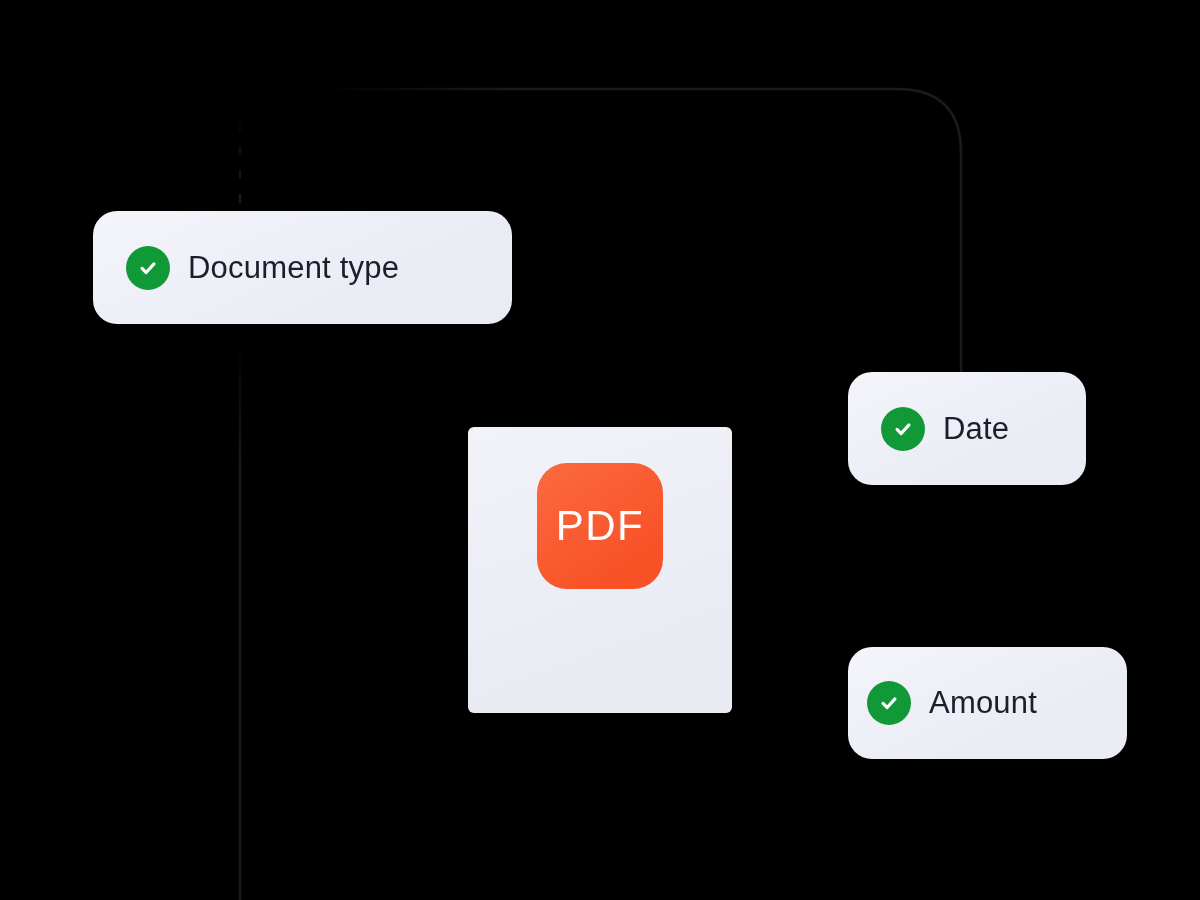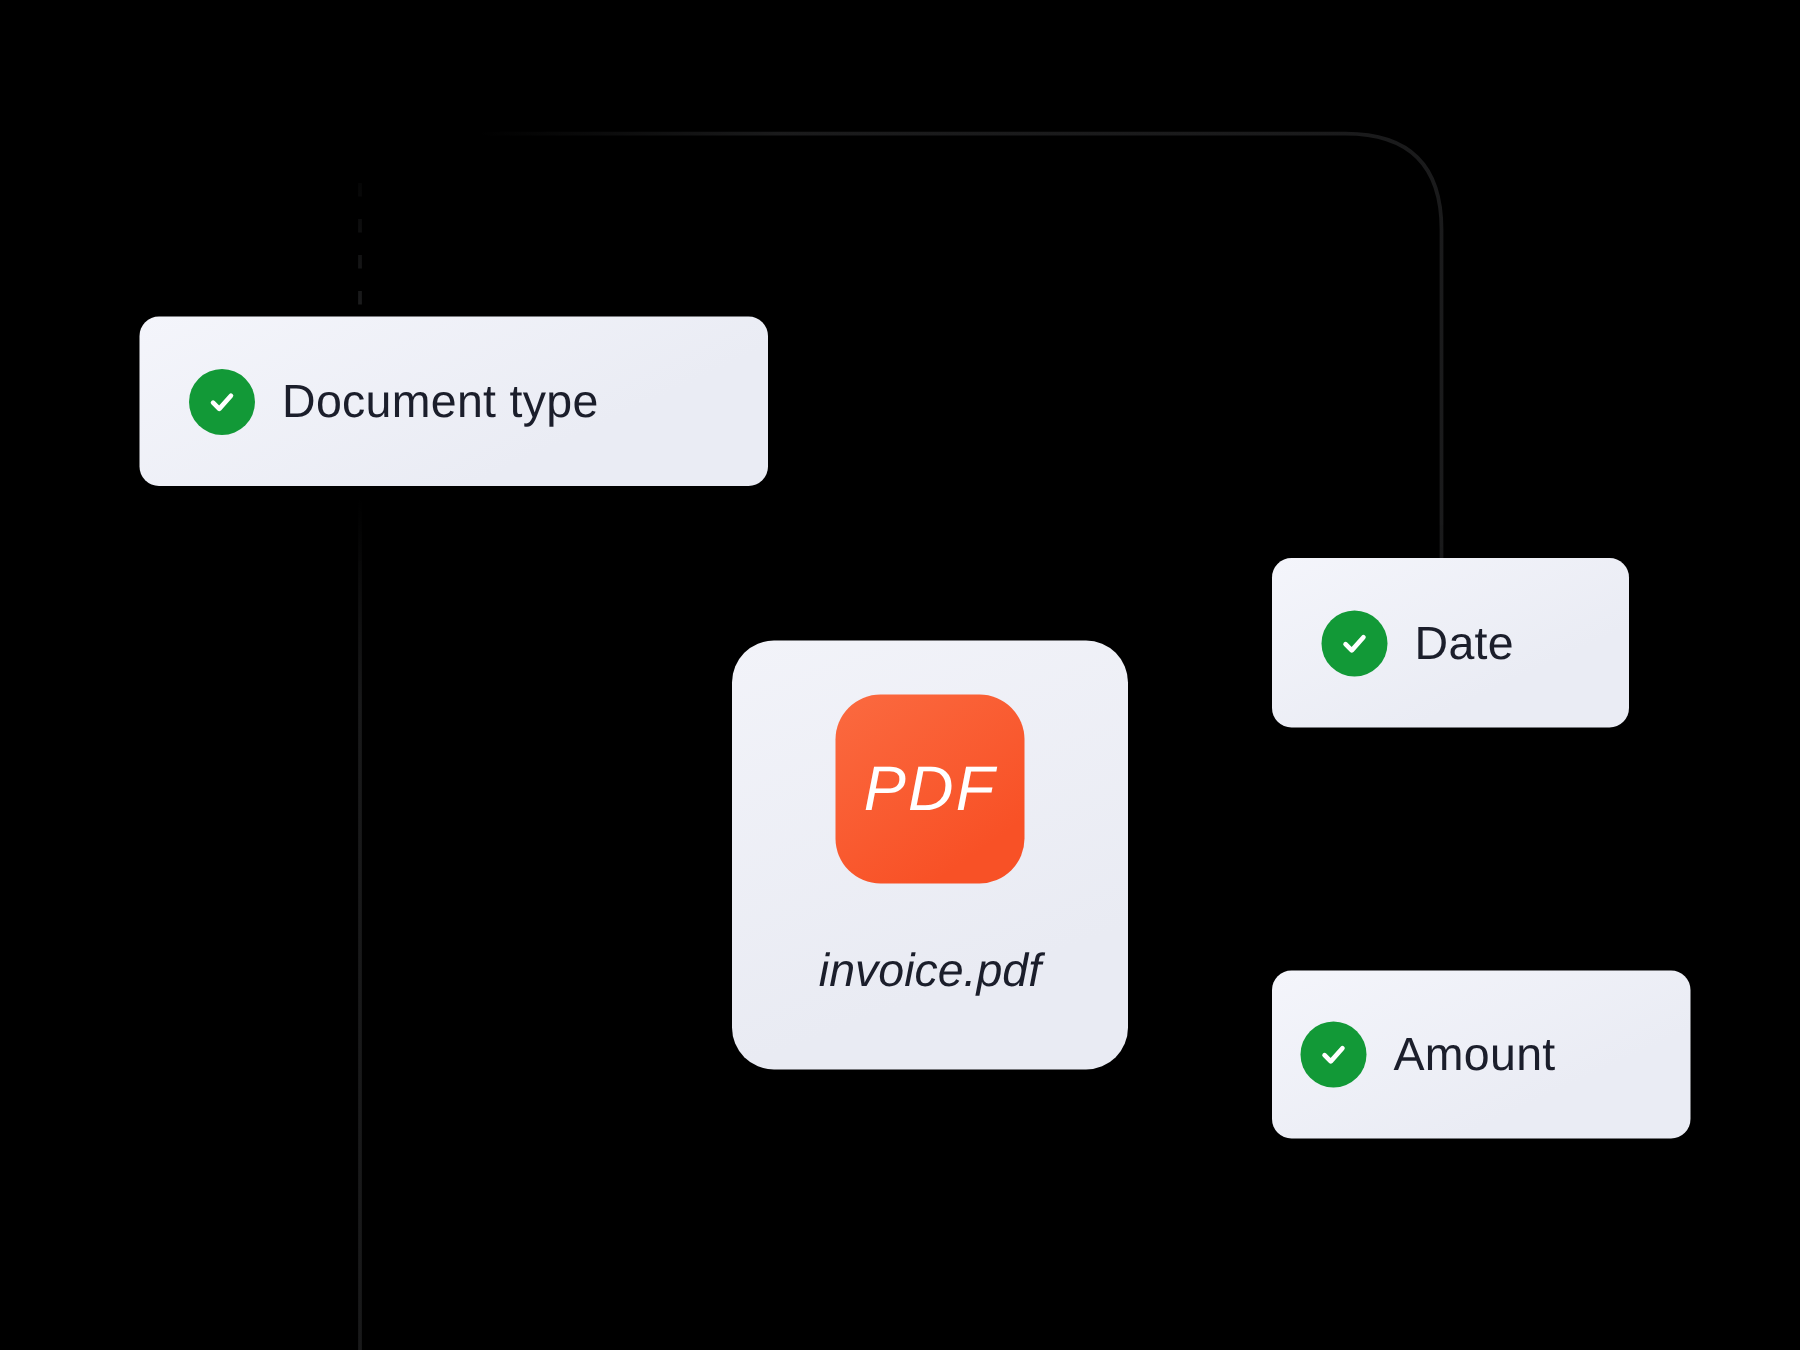--- a/index.html
+++ b/index.html
@@ -21,21 +21,21 @@
     z-index: 0;
   }
   .chip {
     position: absolute;
     z-index: 2;
     display: flex;
     align-items: center;
     padding-left: 33px;
     gap: 18px;
     background: linear-gradient(155deg, #f4f5fb 0%, #eaecf4 70%);
-    border-radius: 13px;
+    border-radius: 24px;
     box-shadow: 0 14px 30px rgba(0,0,0,0.55);
   }
   .chip-label {
     font-size: 31px;
     font-weight: 500;
     color: var(--text-dark, #1b1e2b);
     letter-spacing: 0.2px;
     white-space: nowrap;
   }
   .check {
@@ -49,31 +49,30 @@
     flex: 0 0 auto;
   }
   .check svg { display: block; }
   .chip-doc    { left: 93px;  top: 211px; width: 386px; height: 113px; }
   .chip-vendor { left: 89px;  top: 486px; width: 249px; height: 114px; }
   .chip-date   { left: 848px; top: 372px; width: 205px; height: 113px; }
   .chip-amount { left: 848px; top: 647px; width: 260px; height: 112px; padding-left: 19px; }
   .card {
     position: absolute;
     z-index: 2;
-    left: 488px;
+    left: 468px;
     top: 427px;
     width: 264px;
     height: 286px;
     background: linear-gradient(160deg, #f2f3f9 0%, #e9ebf3 75%);
-    border-radius: 28px;
+    border-radius: 6px;
     box-shadow: 0 20px 44px rgba(0,0,0,0.6);
     display: flex;
     flex-direction: column;
     align-items: center;
-    font-style: italic;
   }
   .pdf-badge {
     margin-top: 36px;
     width: 126px;
     height: 126px;
     border-radius: 30px;
     background: linear-gradient(145deg, #fb6a40 0%, var(--pdf-orange, #f85126) 80%);
     display: flex;
     align-items: center;
     justify-content: center;
@@ -141,16 +140,15 @@
         <path d="M5.5 12.5l4.5 4.5 8.5-9.5" stroke="#ffffff" stroke-width="3.4" fill="none" stroke-linecap="round" stroke-linejoin="round"></path>
       </svg>
     </span>
     <span class="chip-label">Amount</span>
   </div>
 
   <div class="card">
     <div class="pdf-badge">
       <span class="pdf-badge-label">PDF</span>
     </div>
-    <div class="file-name">invoice.pdf</div>
   </div>
 
 </div>
 
 </body></html>

